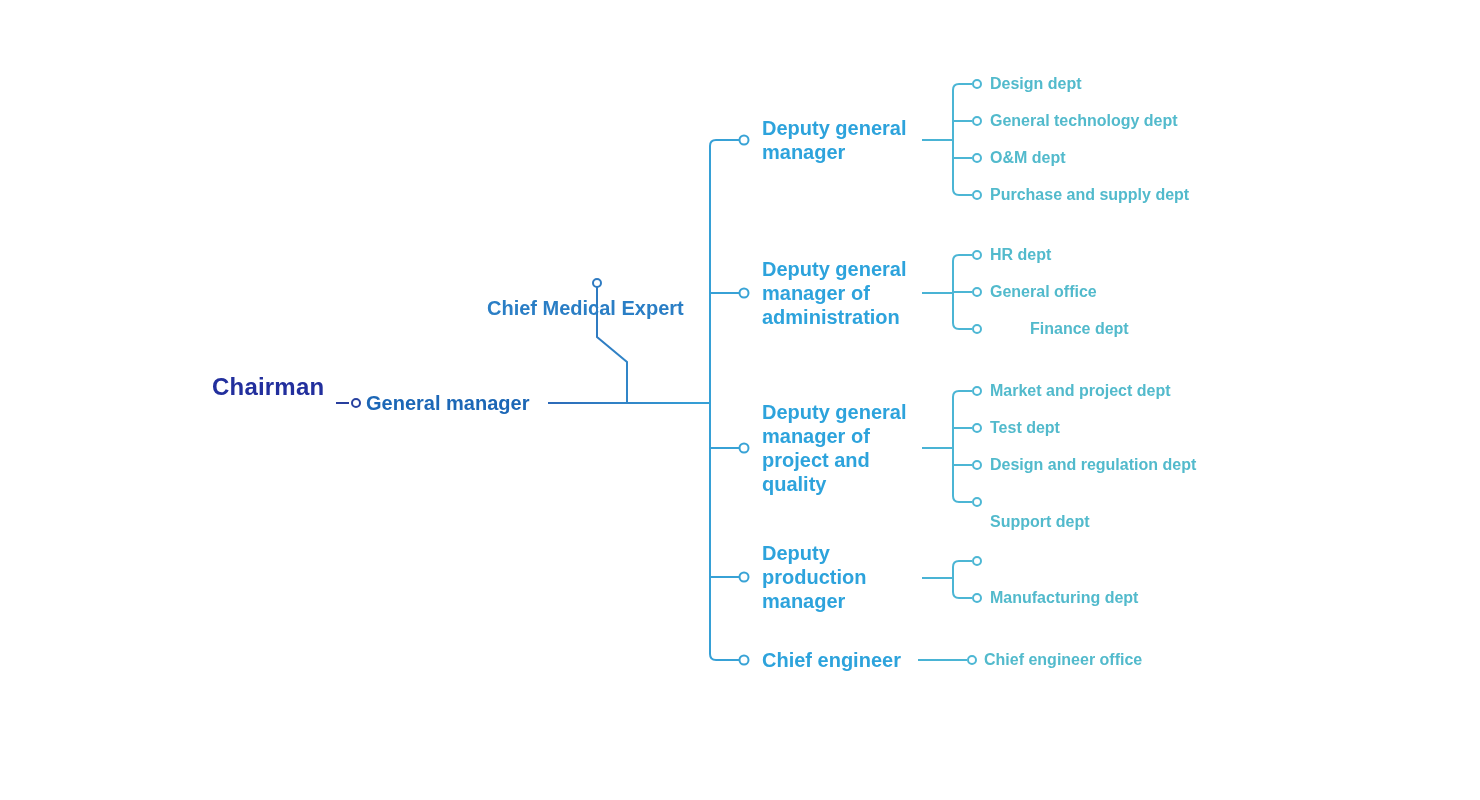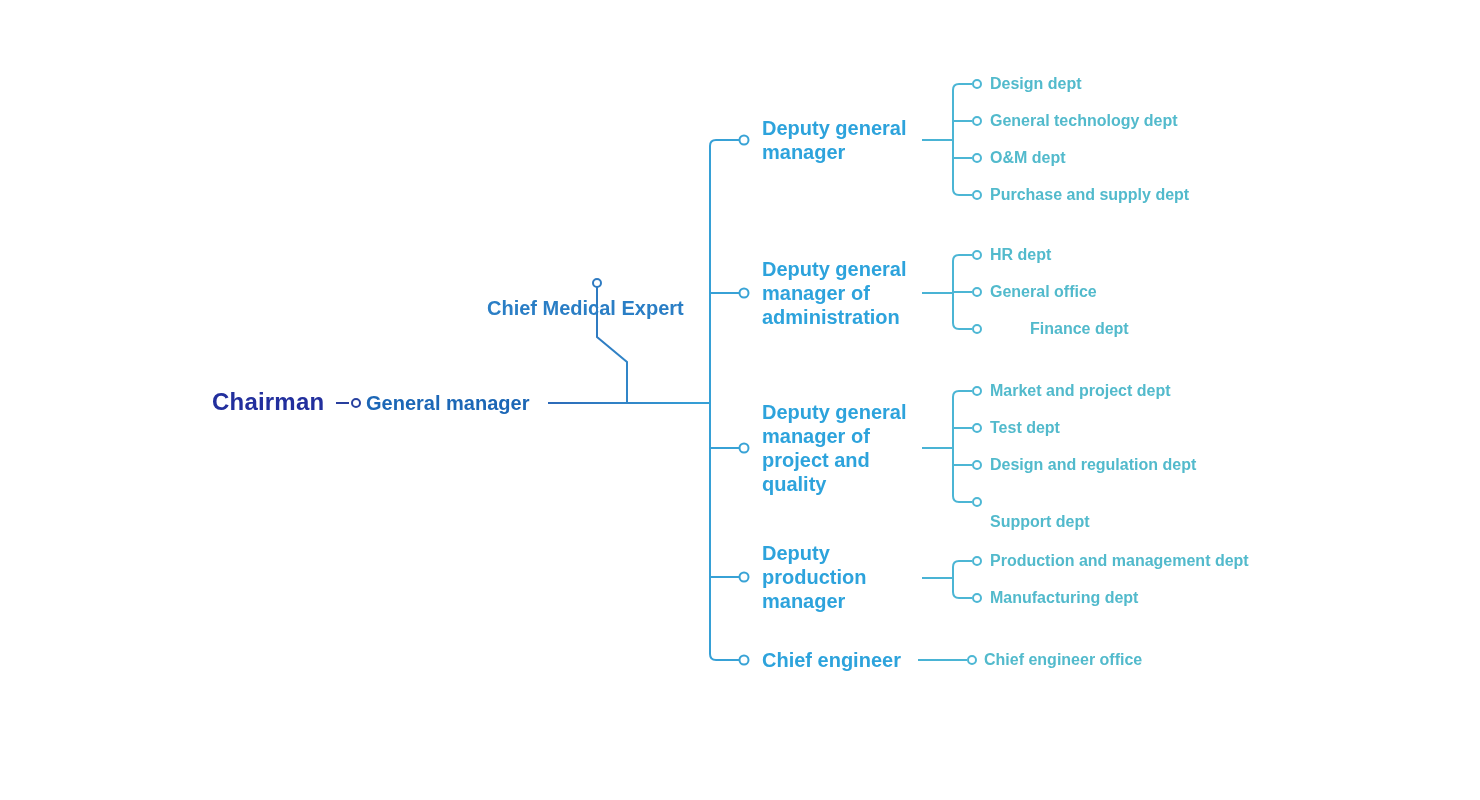--- a/index.html
+++ b/index.html
@@ -95,21 +95,21 @@
       <circle class="ring" cx="977" cy="561" r="4"></circle>
       <circle class="ring" cx="977" cy="598" r="4"></circle>
     </g>
 
     <g>
       <line class="wire" x1="918" y1="660" x2="967" y2="660"></line>
       <circle class="ring" cx="972" cy="660" r="4"></circle>
     </g>
   </svg>
 
-  <div class="lbl chairman" style="left:212px; top:389px;">Chairman</div>
+  <div class="lbl chairman" style="left:212px; top:374px;">Chairman</div>
 
   <div class="lbl exec" style="left:366px; top:391px;">General manager</div>
 
   <div class="lbl advisor" style="left:487px; top:252px;margin-top:44px;">Chief Medical Expert</div>
 
   <div class="lbl deputy" style="left:762px; top:116px;">Deputy general
 manager</div>
   <div class="lbl dept" style="left:990px; top:74px;">Design dept</div>
   <div class="lbl dept" style="left:990px; top:111px;">General technology dept</div>
   <div class="lbl dept" style="left:990px; top:148px;">O&amp;M dept</div>
@@ -127,19 +127,18 @@
 project and
 quality</div>
   <div class="lbl dept" style="left:990px; top:381px;">Market and project dept</div>
   <div class="lbl dept" style="left:990px; top:418px;">Test dept</div>
   <div class="lbl dept" style="left:990px; top:455px;">Design and regulation dept</div>
   <div class="lbl dept" style="left:990px; top:468px;margin-top:44px;">Support dept</div>
 
   <div class="lbl deputy" style="left:762px; top:541px;">Deputy
 production
 manager</div>
-  <div class="lbl dept" style="left:990px; top:551px;">Production and management dept</div>
   <div class="lbl dept" style="left:990px; top:588px;">Manufacturing dept</div>
 
   <div class="lbl deputy" style="left:762px; top:648px;">Chief engineer</div>
   <div class="lbl dept" style="left:984px; top:650px;">Chief engineer office</div>
 
 </div>
 
 </body></html>

